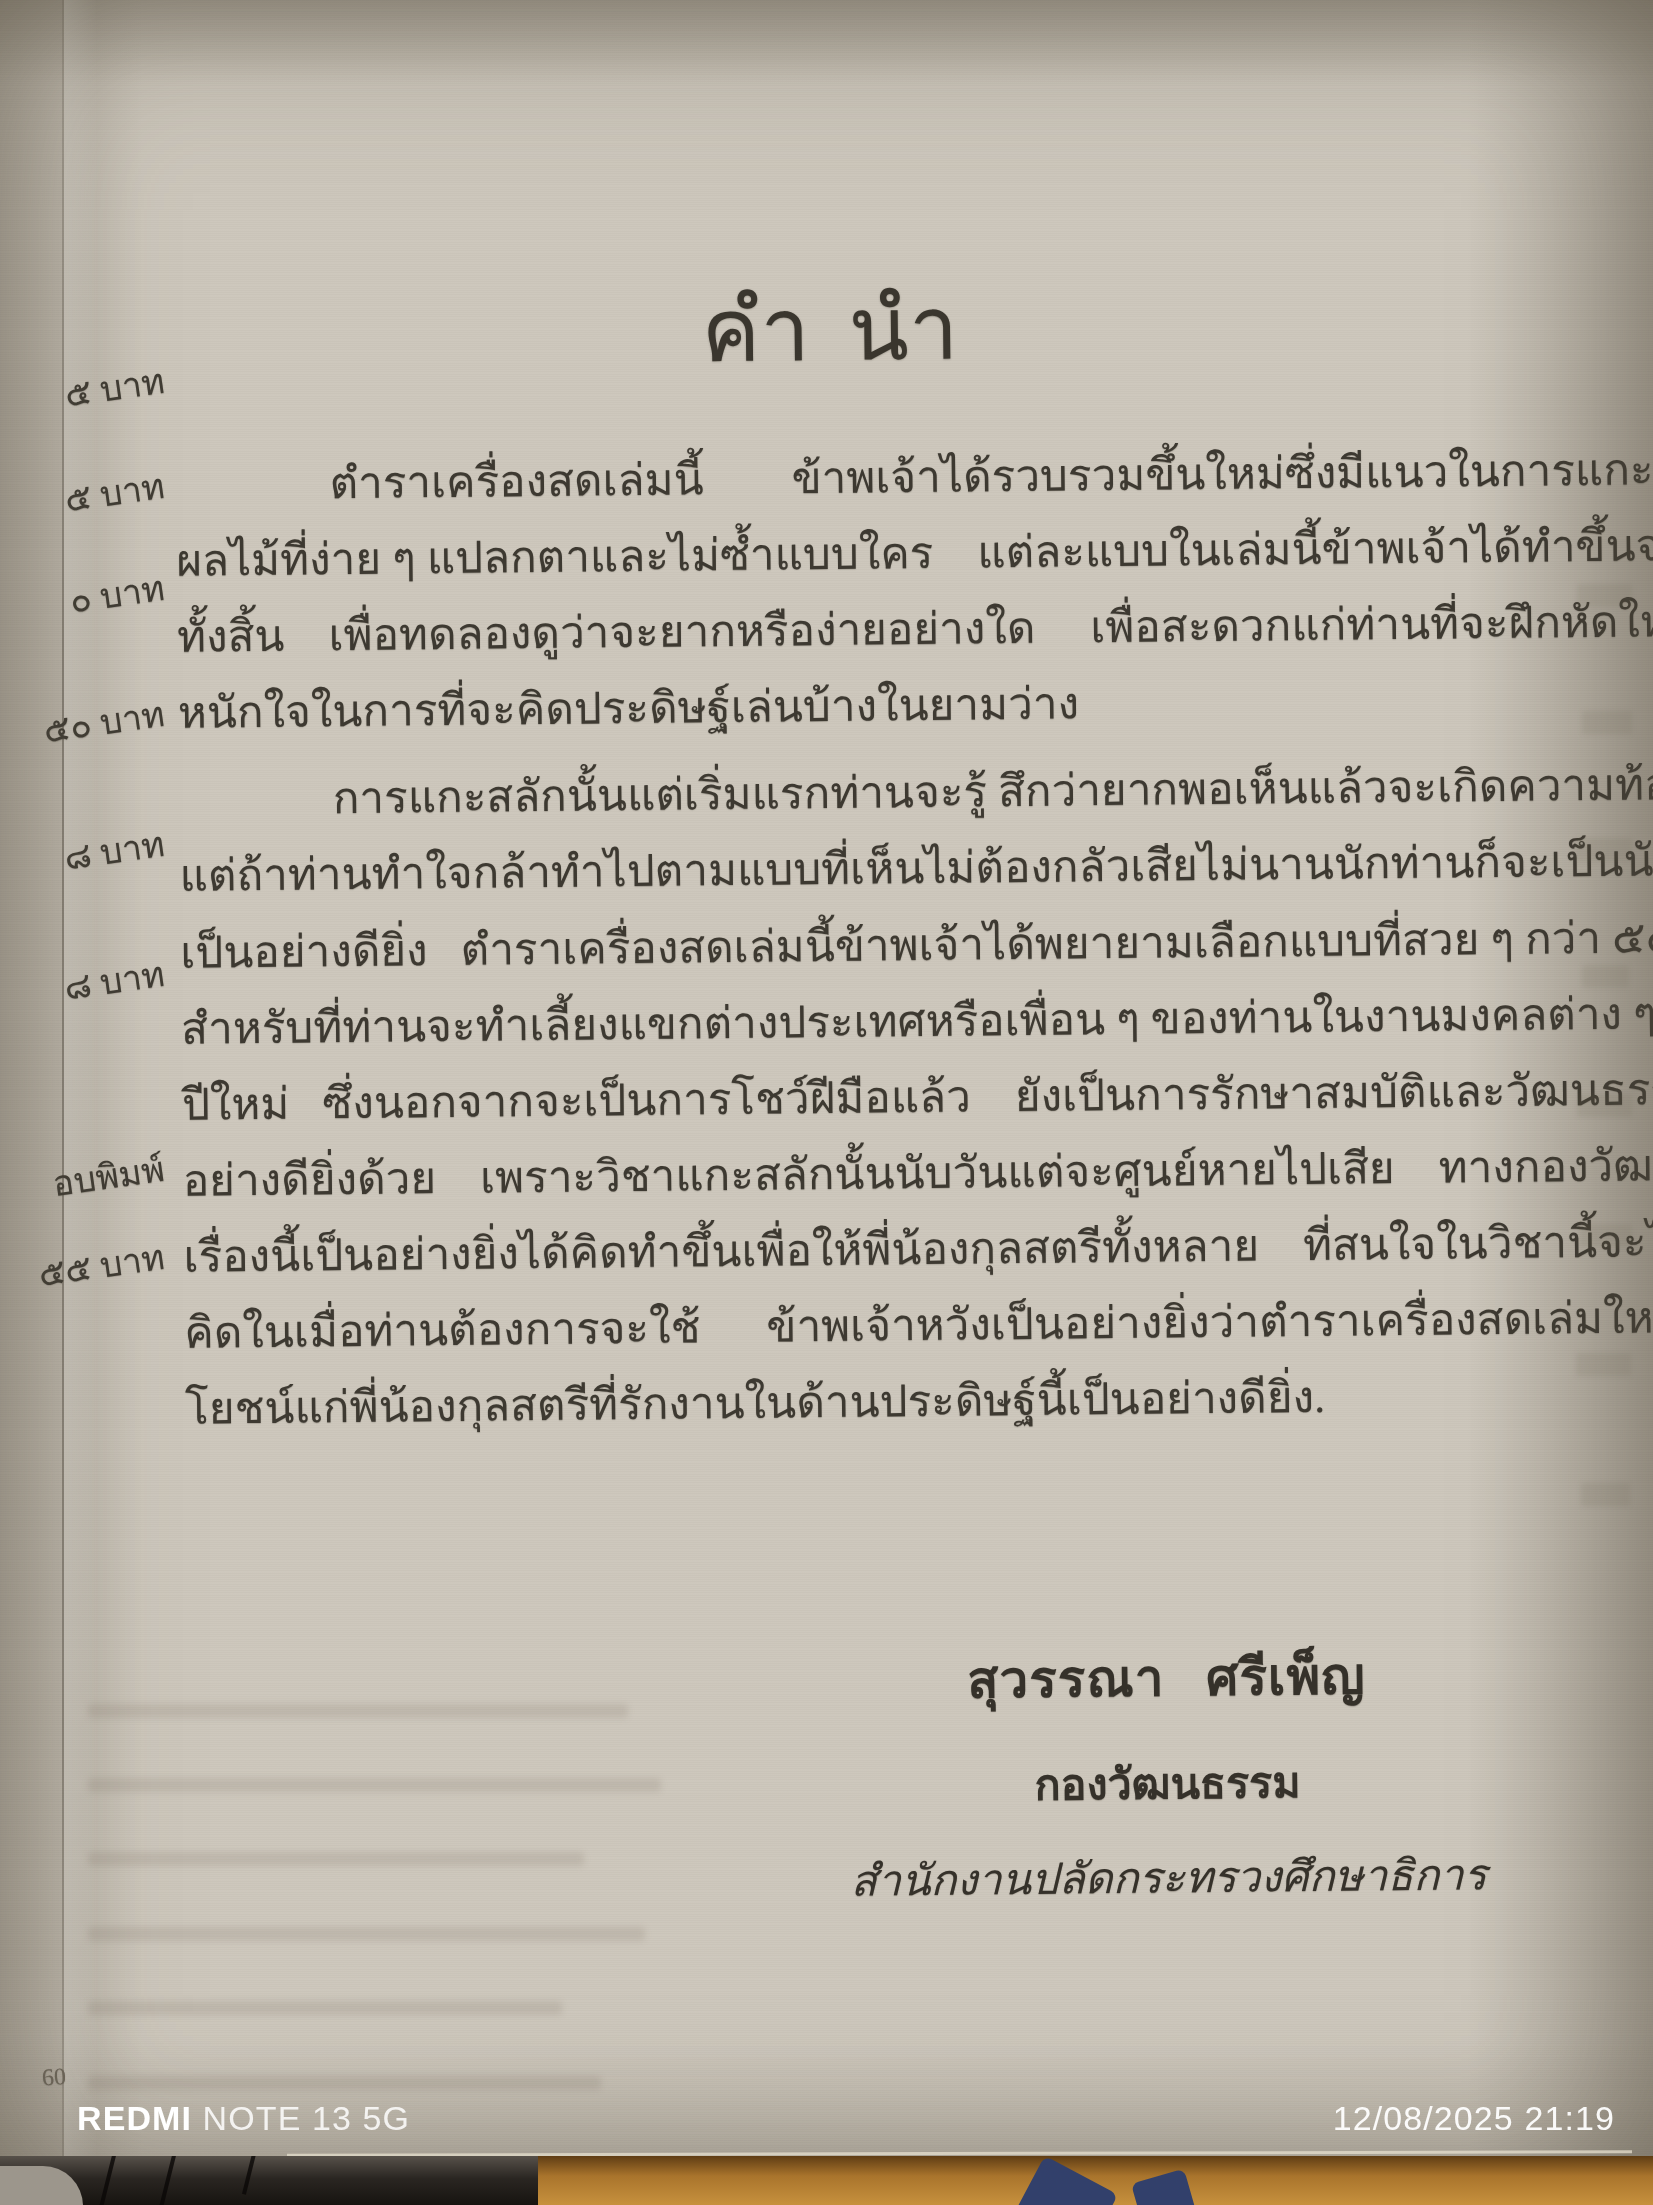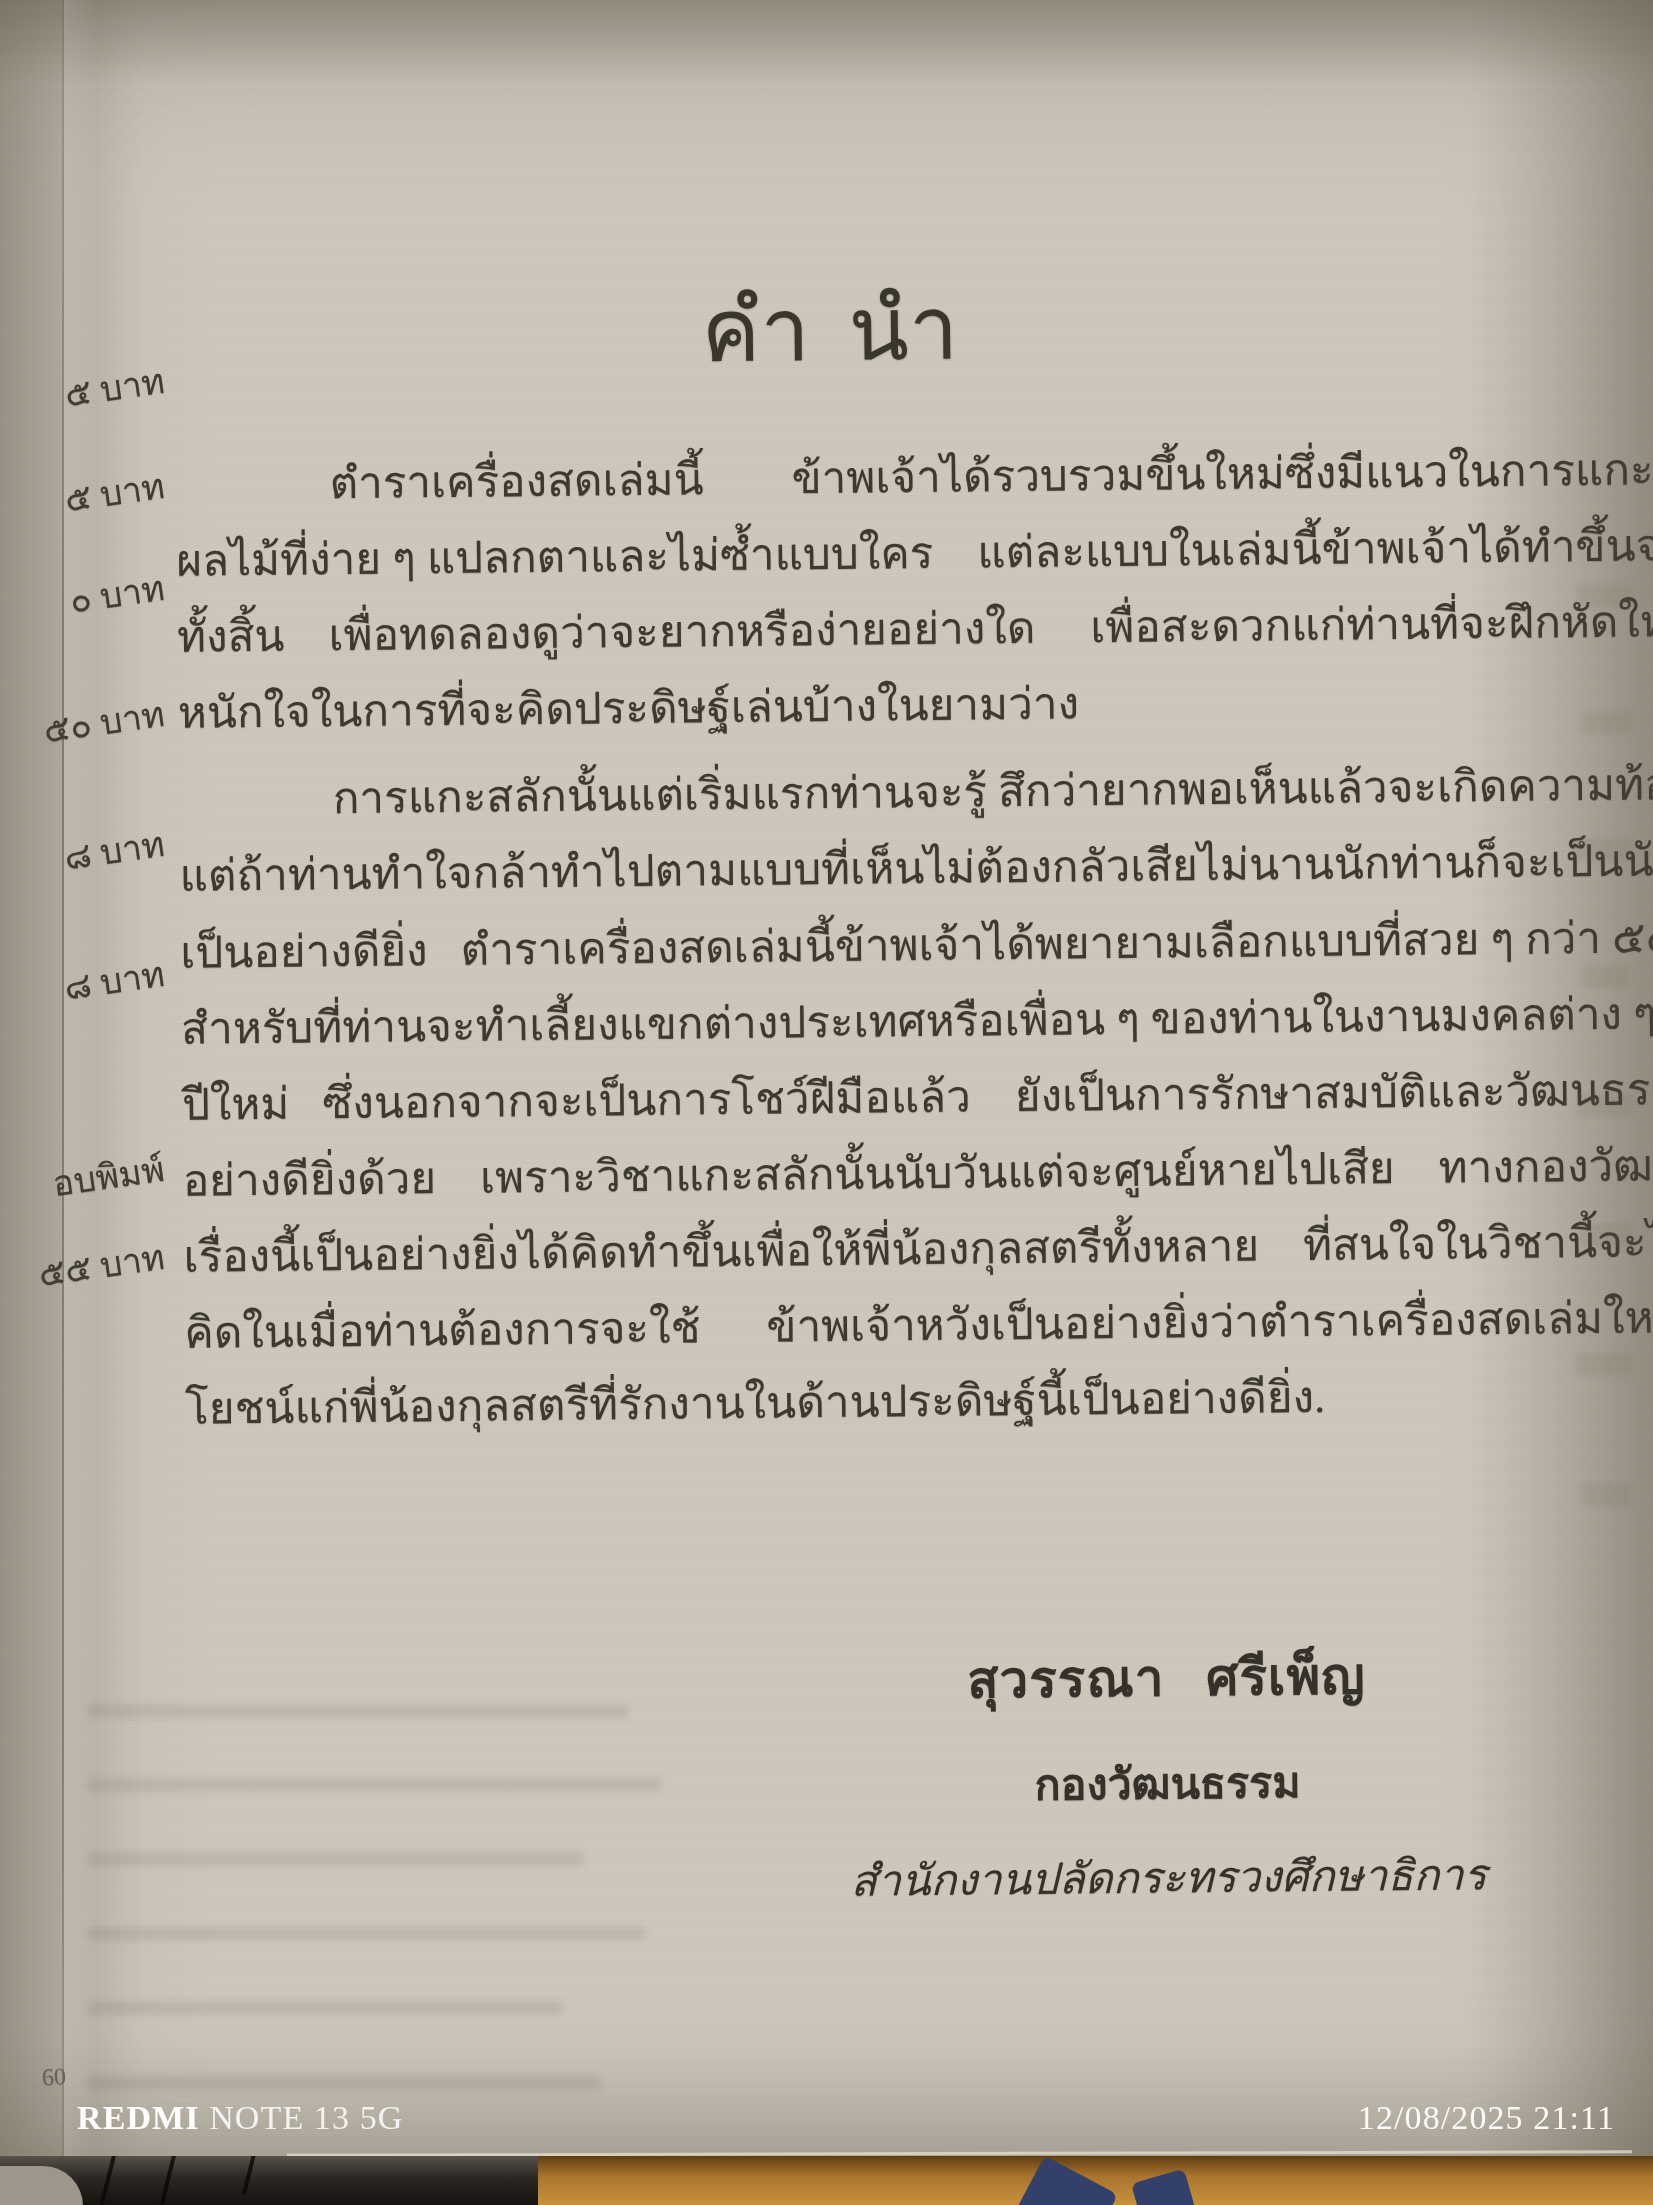--- a/index.html
+++ b/index.html
@@ -34,21 +34,21 @@
   .indent{padding-left:154px;}
   .sig{position:absolute;left:678px;width:965px;text-align:center;color:#35312a;
     text-shadow:0 0.6px 1.1px rgba(70,64,54,.45);white-space:pre;}
   .sig-name{top:1640px;font-size:51px;font-weight:700;letter-spacing:1.1px;}
   .sig-org{top:1753px;font-size:43px;font-weight:700;}
   .sig-office{top:1847px;font-size:43px;font-style:italic;}
   
   .ghost{position:absolute;background:rgba(104,95,80,.14);filter:blur(3.3px);border-radius:4.4px;}
   .ghost-r{position:absolute;background:rgba(104,95,80,.12);filter:blur(2.8px);border-radius:3.3px;}
   
-  .wm{position:absolute;top:2099px;font-family:Liberation Serif, serif;
+  .wm{position:absolute;top:2099px;font-family:Liberation Sans, sans-serif;
     font-size:34px;color:#fff;letter-spacing:1.1px;white-space:pre;}
   .wm-left{left:77px;}
   .wm-left .lite{opacity:.85;}
   .wm-right{right:39px;opacity:.95;}
   
   .bottom-band{position:absolute;left:0;top:2156px;width:1654px;height:50px;}
   .band-dark{position:absolute;left:0;top:0;width:538px;height:50px;
     background:linear-gradient(180deg,#57514a,#2a2622 45%,#16130f);overflow:hidden;}
   .scratch{position:absolute;top:-11px;width:3.9px;height:77px;background:rgba(10,8,6,.8);transform:rotate(14deg);}
   .band-table{position:absolute;left:538px;top:0;right:0;height:50px;
@@ -119,21 +119,21 @@
   <div class="ghost-r" style="left:1574px;top:838px;width:58px;height:23px"></div>
   <div class="ghost-r" style="left:1582px;top:965px;width:47px;height:23px"></div>
   <div class="ghost-r" style="left:1577px;top:1094px;width:55px;height:23px"></div>
   <div class="ghost-r" style="left:1580px;top:1224px;width:52px;height:23px"></div>
   <div class="ghost-r" style="left:1576px;top:1353px;width:55px;height:23px"></div>
   <div class="ghost-r" style="left:1581px;top:1483px;width:49px;height:23px"></div>
 
   <div class="paper-shade vignette"></div>
 
   <div class="wm wm-left"><b>REDMI</b><span class="lite"> NOTE 13 5G</span></div>
-  <div class="wm wm-right">12/08/2025 21:11</div>
+  <div class="wm wm-right">12/08/2025 21:19</div>
 
   <div class="bottom-band">
     <div class="edge-highlight"></div>
     <div class="band-dark">
       <div class="scratch" style="left:105px"></div>
       <div class="scratch" style="left:165px"></div>
       <div class="scratch" style="left:248px;height:50px"></div>
     </div>
     <div class="band-table">
       <div class="navy" style="left:485px;top:15.4px;width:83px;height:72px;transform:rotate(28deg)"></div>

